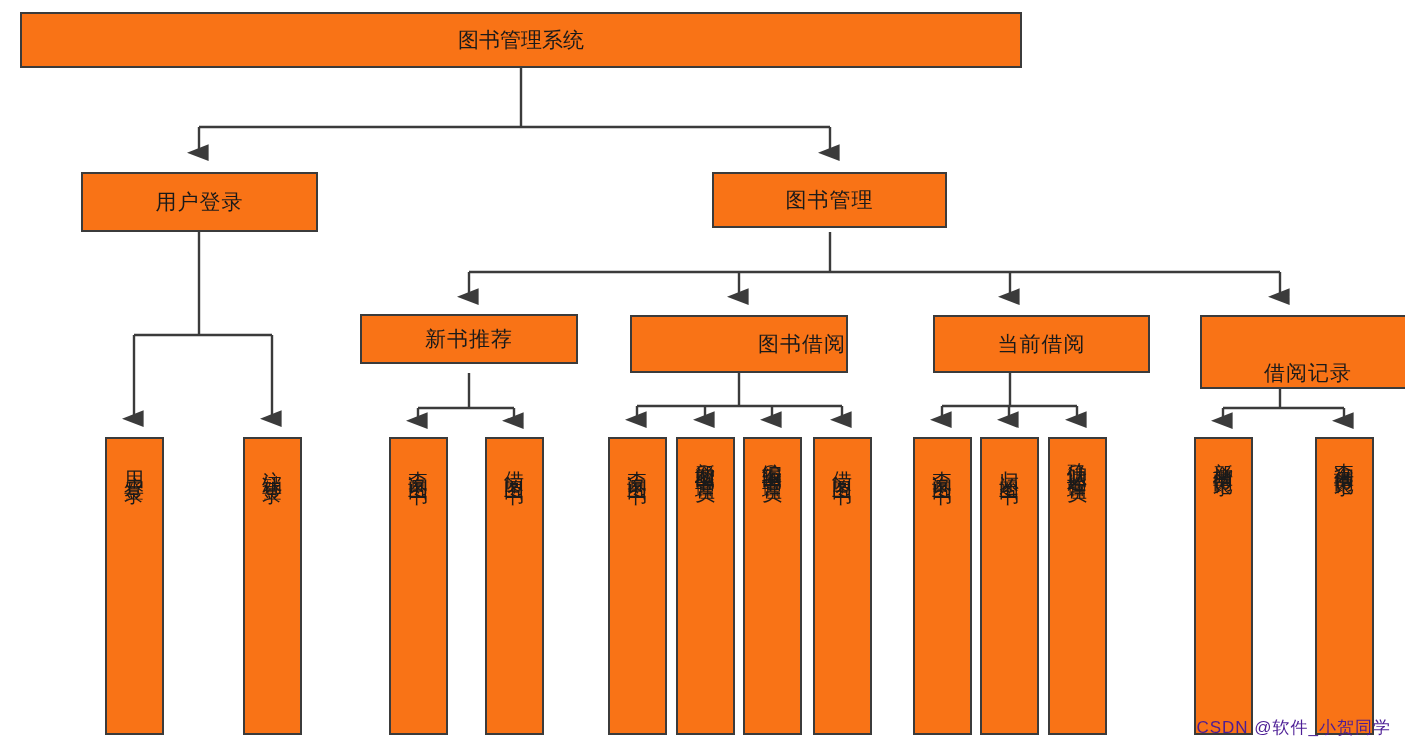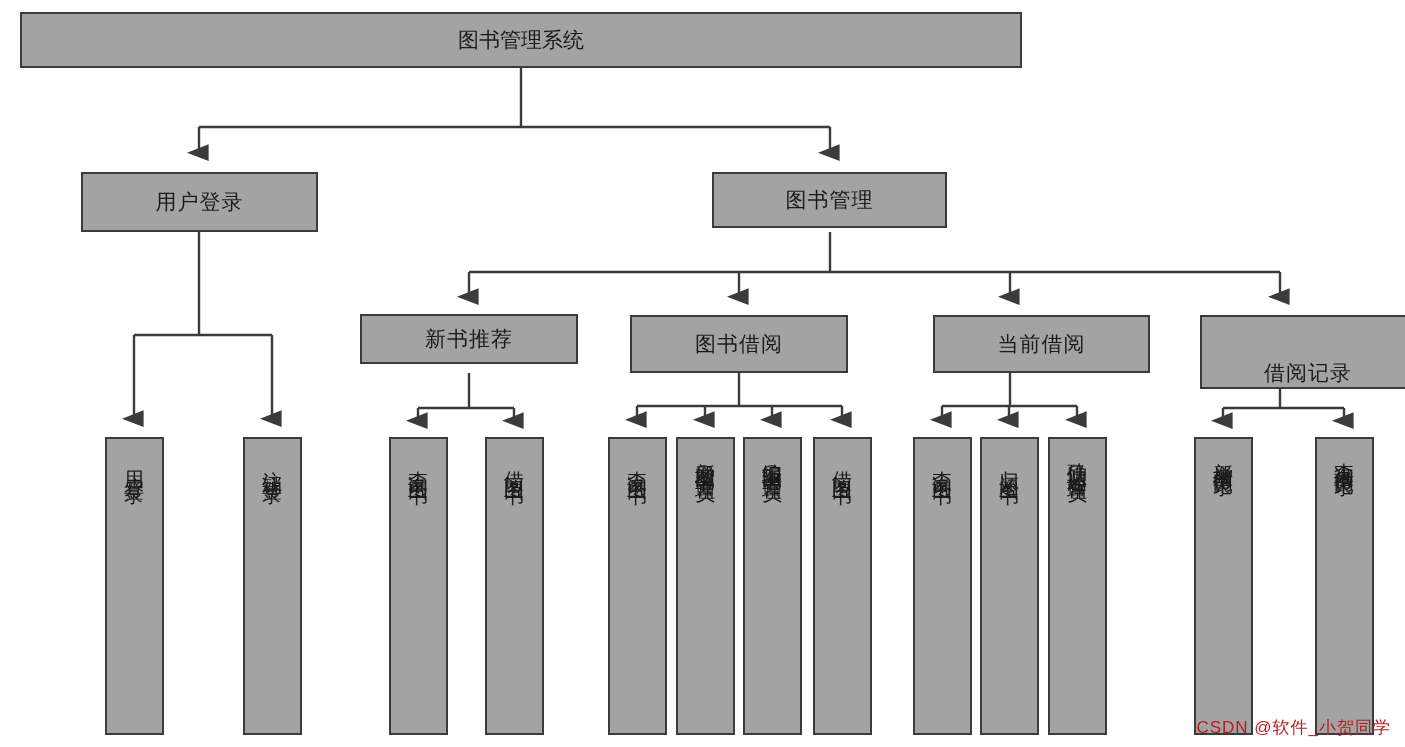--- a/index.html
+++ b/index.html
@@ -10,21 +10,21 @@
     font-family:"Liberation Sans","DejaVu Sans",sans-serif;
     overflow:hidden;
     position:relative;
   }
   #diagram-root{position:absolute;left:0;top:0;width:1405px;height:747px;}
   svg#edges{position:absolute;left:0;top:0;width:1405px;height:747px;pointer-events:none;}
 
   .node{
     position:absolute;
     box-sizing:border-box;
-    background:#a3a3a3;
+    background:#f97316;
     border:2px solid #3b3b3b;
     display:flex;
     align-items:center;
     justify-content:center;
     color:#1a1a1a;
   }
   .node.horiz{font-size:21px;letter-spacing:1px;}
   .node.root{font-size:21px;}
   .node.leaf{
     font-size:20px;
@@ -40,21 +40,21 @@
     white-space:nowrap;
     display:block;
     margin-top:12px;
   }
   .vlabel.long{margin-top:4px;letter-spacing:3px;}
   .watermark{
     position:absolute;
     right:14px;
     bottom:8px;
     font-size:17px;
-    color:#b91c1c;
+    color:#4c1d95;
     letter-spacing:1px;
     white-space:nowrap;
     user-select:none;
   }
 </style>
 </head>
 <body>
 
 <div id="diagram-root">
   <svg id="edges" viewBox="0 0 1405 747">
@@ -114,21 +114,21 @@
   <div class="node horiz" style="left: 81px; top: 172px; width: 237px; height: 60px;">
     <span>用户登录</span>
   </div>
   <div class="node horiz" style="left: 712px; top: 172px; width: 235px; height: 56px;">
     <span>图书管理</span>
   </div>
 
   <div class="node horiz" style="left: 360px; top: 314px; width: 218px; height: 50px;">
     <span>新书推荐</span>
   </div>
-  <div class="node horiz" style="left: 630px; top: 315px; width: 218px; height: 58px;">
+  <div class="node horiz" style="left: 630px; top: 315px; width: 218px; height: 58px; justify-content: flex-end;">
     <span>图书借阅</span>
   </div>
   <div class="node horiz" style="left: 901px; top: 315px; width: 217px; height: 58px; margin-left: 32px;">
     <span>当前借阅</span>
   </div>
   <div class="node horiz" style="left: 1200px; top: 315px; width: 216px; height: 74px; align-items: flex-end;">
     <span>借阅记录</span>
   </div>
 
   <div class="node leaf" style="left: 105px; top: 437px; width: 59px; height: 298px;">

